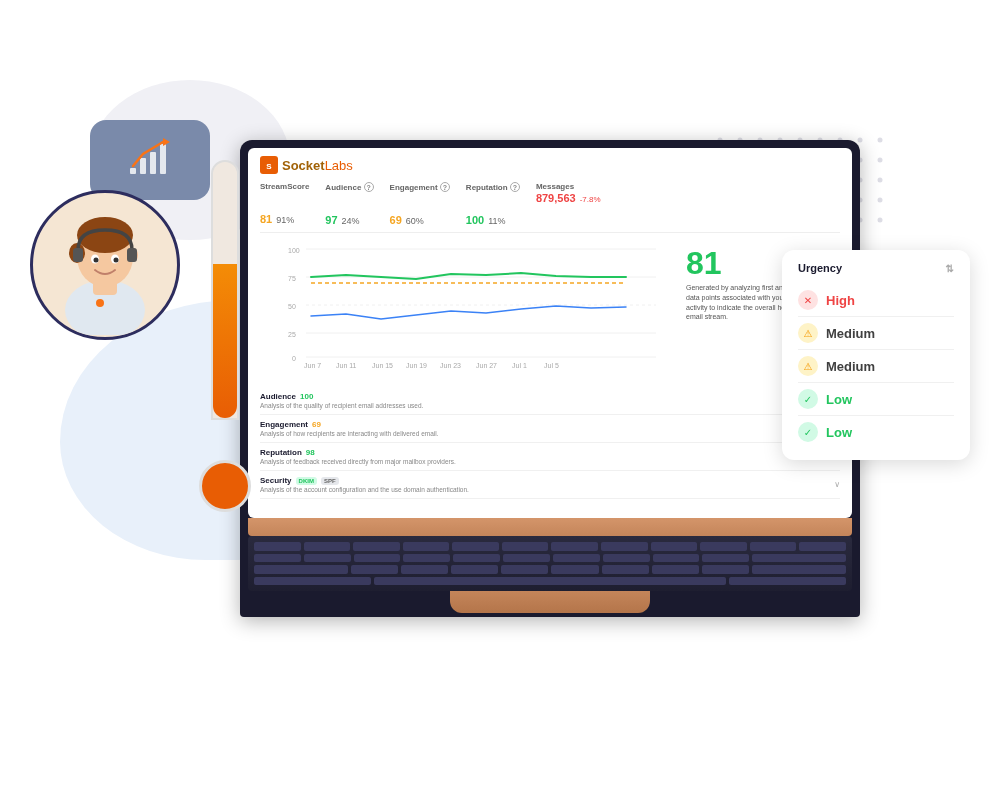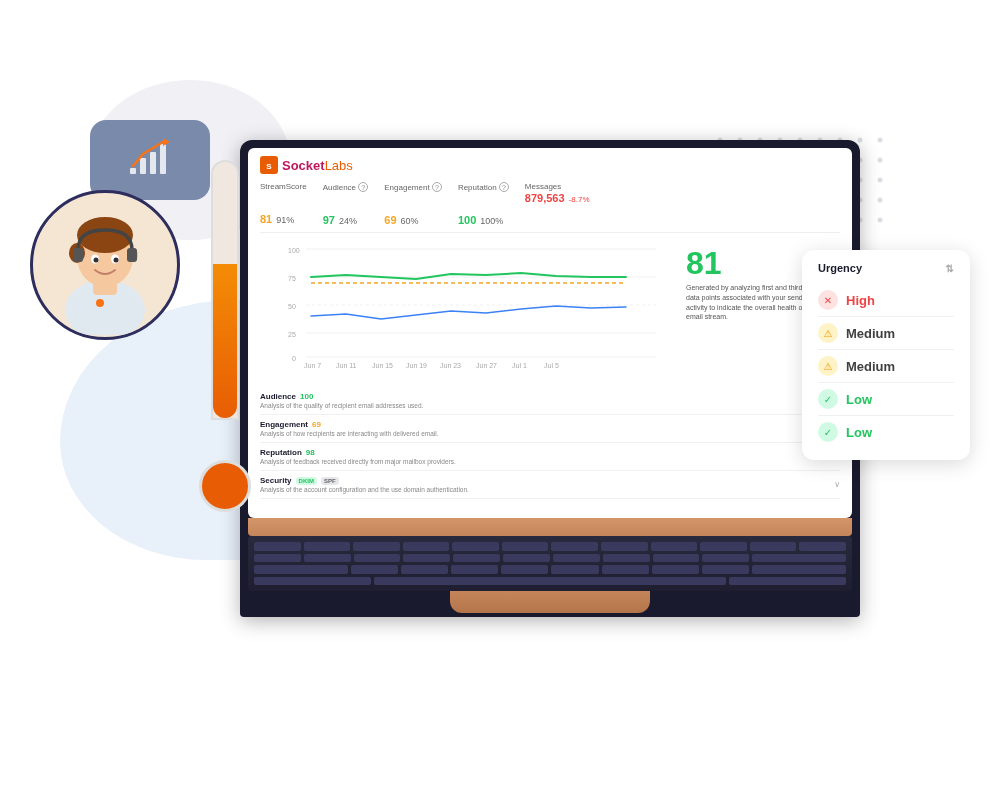--- a/index.html
+++ b/index.html
@@ -224,20 +224,21 @@
       gap: 16px;
       margin-bottom: 8px;
       padding-bottom: 6px;
       border-bottom: 1px solid #eee;
     }
     .metric-item {}
     .metric-label {
       font-size: 8px;
       color: #666;
       margin-bottom: 1px;
+      font-weight: bold;
     }
     .metric-values {
       display: flex;
       align-items: baseline;
       gap: 4px;
     }
     .metric-main {
       font-size: 11px;
       font-weight: 700;
       color: #f5a623;
@@ -335,21 +336,21 @@
     
     .urgency-panel {
       position: absolute;
       right: 30px;
       top: 250px;
       z-index: 20;
       background: white;
       border-radius: 12px;
       box-shadow: 0 4px 20px rgba(0,0,0,0.15);
       padding: 12px 16px;
-      width: 168px;
+      width: 188px;
     }
     .urgency-header {
       font-size: 11px;
       font-weight: 700;
       color: #1a1a2e;
       margin-bottom: 10px;
       display: flex;
       align-items: center;
       justify-content: space-between;
     }
@@ -523,21 +524,21 @@
 
       <div class="screen-content">
 
         <div class="screen-header">
           <div class="logo-icon">
             <svg width="14" height="14" viewBox="0 0 14 14">
               <rect width="14" height="14" rx="2" fill="#e85d04"></rect>
               <text x="7" y="10.5" text-anchor="middle" font-size="8" font-weight="bold" fill="white">S</text>
             </svg>
           </div>
-          <span class="logo-text"><span style="color:#be185d">Socket</span><span style="font-weight:400">Labs</span></span>
+          <span class="logo-text"><span style="color:#a16207">Socket</span><span style="font-weight:400">Labs</span></span>
         </div>
 
         <div class="metrics-row">
           <div class="metric-item">
             <div class="metric-label">StreamScore</div>
             <div class="metric-values">
               <span class="metric-main">81</span>
               <span class="metric-sub">91%</span>
             </div>
           </div>
@@ -561,28 +562,28 @@
               <span class="metric-sub">60%</span>
             </div>
           </div>
           <div class="metric-item">
             <div class="metric-label">
               <span>Reputation</span>
               <span class="info-icon">?</span>
             </div>
             <div class="metric-values">
               <span class="metric-main green">100</span>
-              <span class="metric-sub">100%</span>
+              <span class="metric-sub">11%</span>
             </div>
           </div>
           <div class="metric-item">
             <div class="metric-label">Messages</div>
             <div class="metric-values">
               <span class="metric-main red">879,563</span>
-              <span class="metric-change">-8.7%</span>
+              <span class="metric-change">-7.8%</span>
             </div>
           </div>
         </div>
 
         <div class="chart-area">
           <div class="chart-svg-container">
             <svg width="100%" height="130" viewBox="0 0 380 130" xmlns="http://www.w3.org/2000/svg">
 
               <text x="12" y="12" font-size="7" fill="#aaa">100</text>
               <text x="12" y="40" font-size="7" fill="#aaa">75</text>

